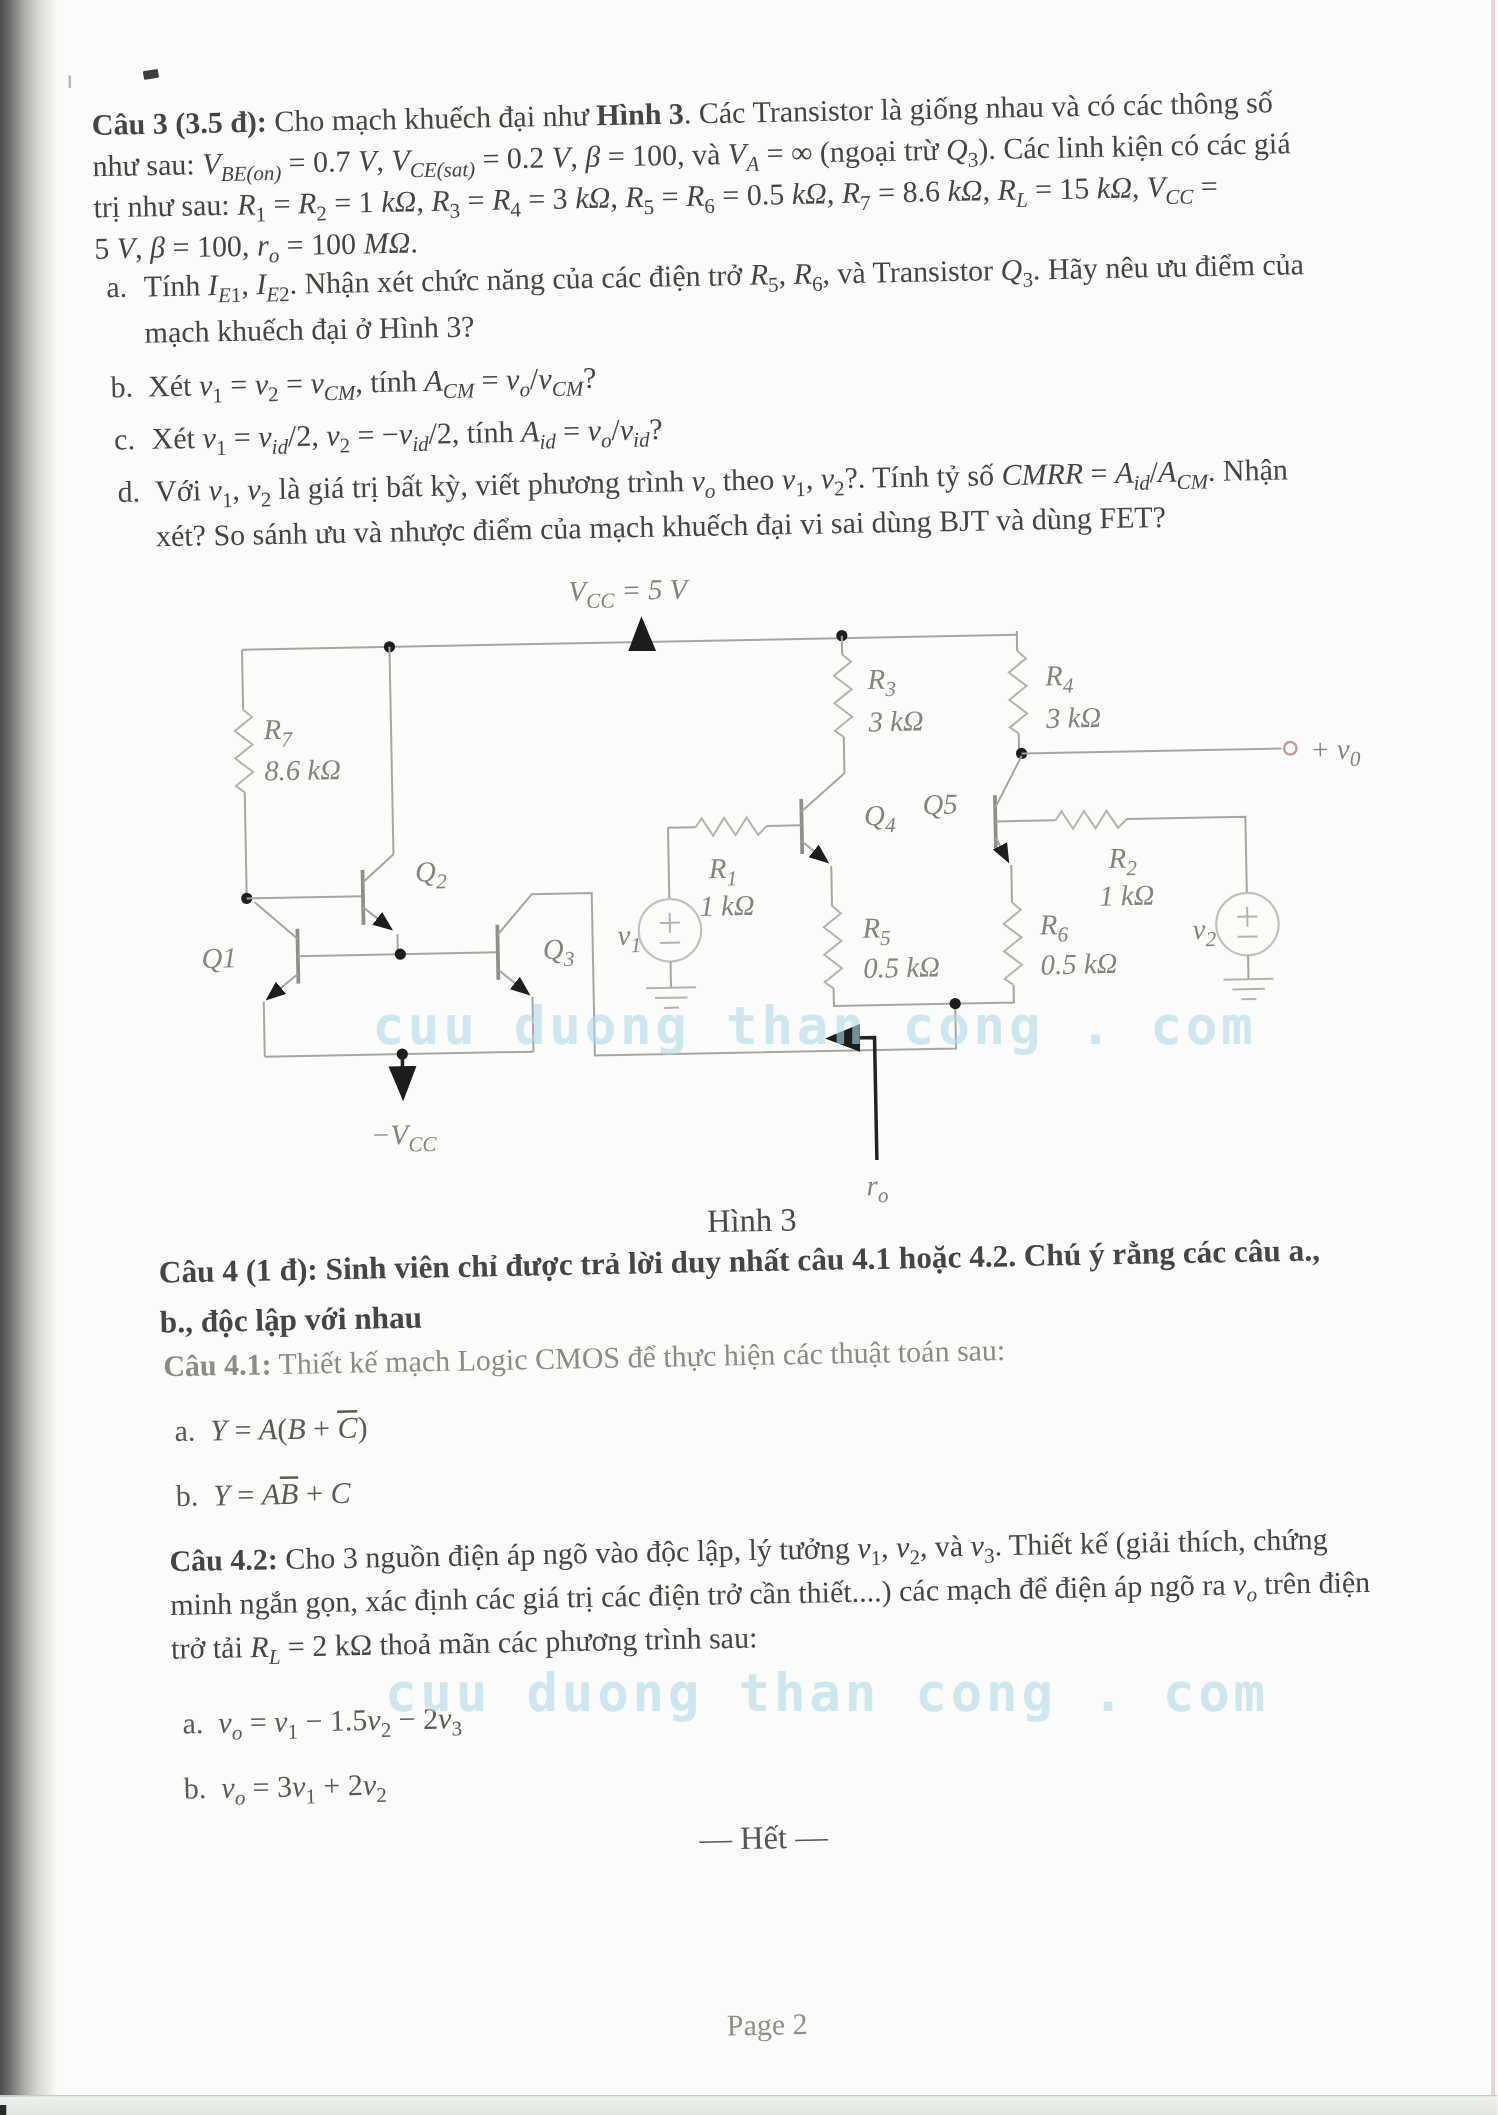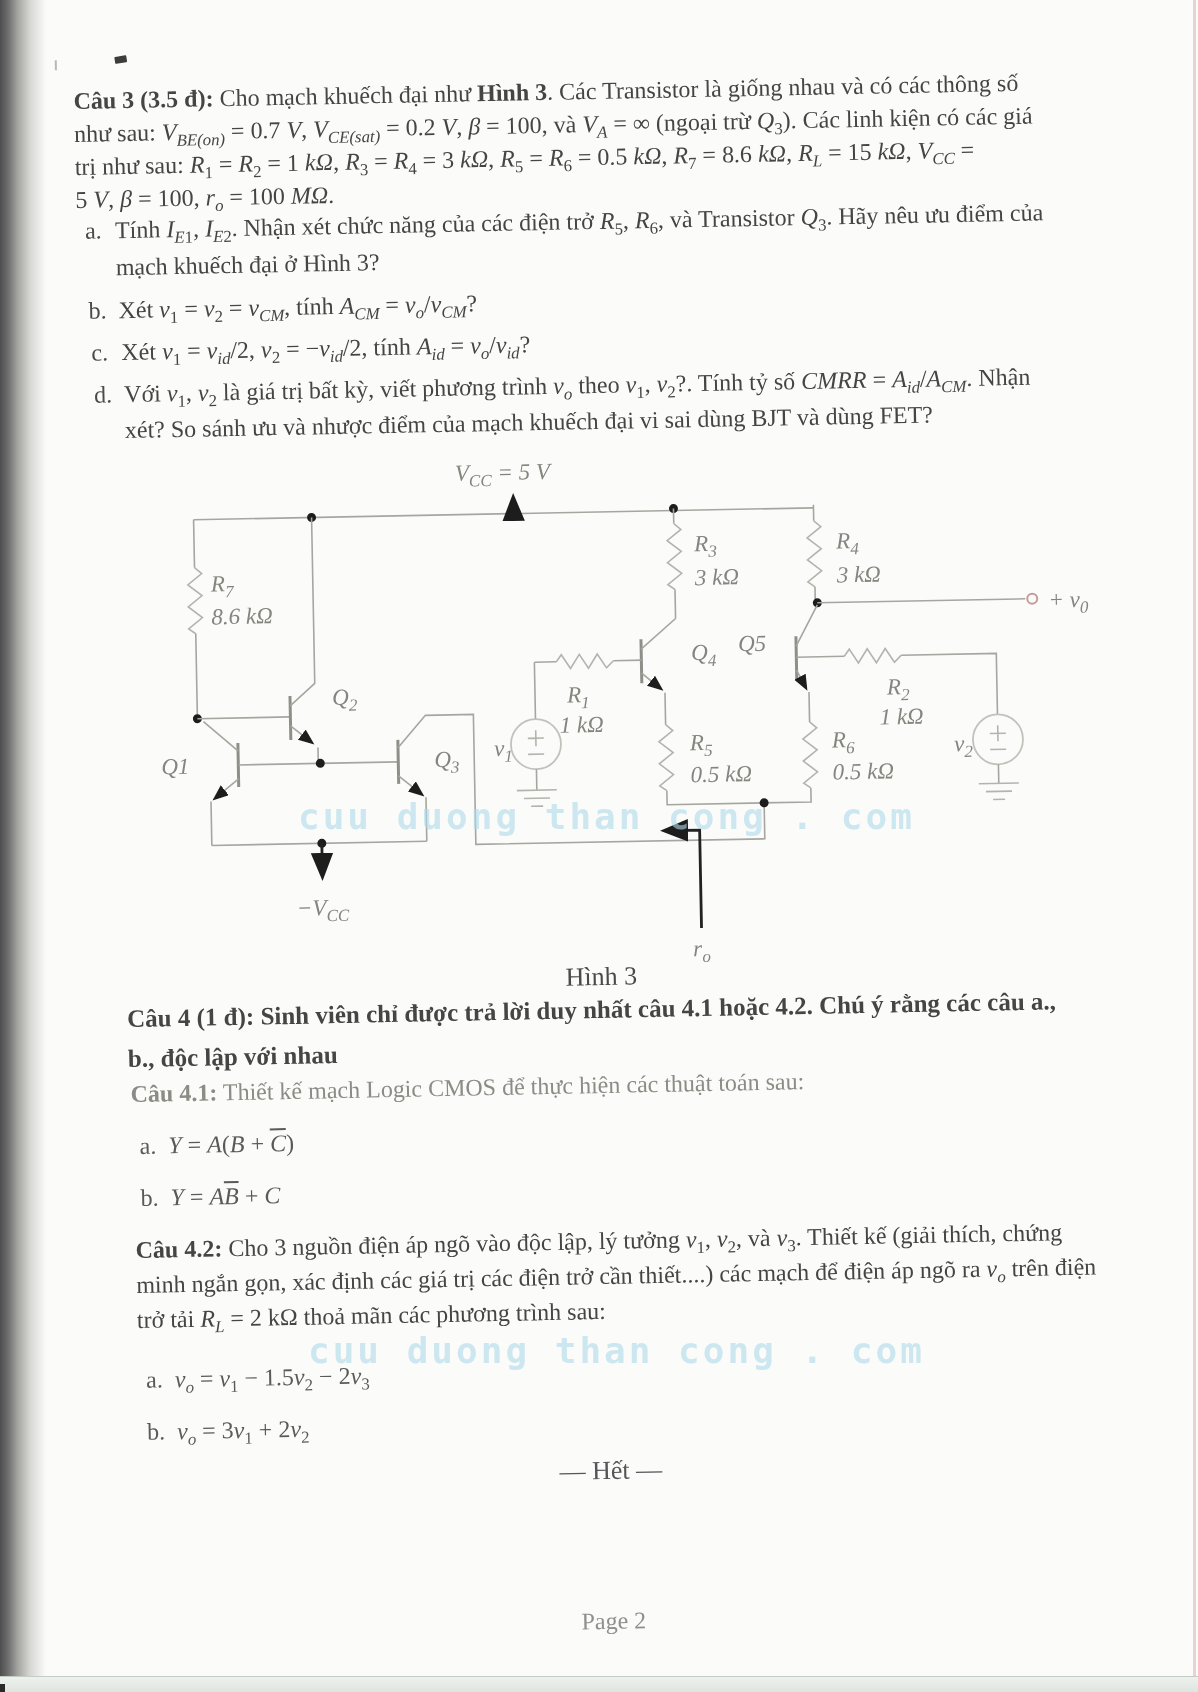--- a/index.html
+++ b/index.html
@@ -33,21 +33,21 @@
   #cir{position:absolute;left:0;top:0;width:1198px;height:1692px;pointer-events:none;}
   .wire{stroke:#a6a6a0;stroke-width:1.6;fill:none;}
   .wire2{stroke:#b4b4ae;stroke-width:1.6;fill:none;}
   .bar{stroke:#8f8f8a;stroke-width:3;fill:none;}
   .blk{stroke:#222;stroke-width:2.8;fill:none;}
   .clbl{font-family:"Liberation Serif",serif;font-style:italic;font-size:23px;fill:#85857f;}
   .sb{font-size:17px;}
   .dot{fill:#1d1d1d;}
   
   .wm{position:absolute;font-family:"DejaVu Sans Mono",monospace;font-weight:bold;
-      font-size:36px;letter-spacing:3px;color:#aedbe9;opacity:.6;white-space:nowrap;text-align:right;}
+      font-size:42px;letter-spacing:3px;color:#aedbe9;opacity:.6;white-space:nowrap;text-align:right;}
   #wm1{left:298px;top:796px;} #wm2{left:308px;top:1330px;}
   
   #edge-left{position:absolute;left:0;top:0;width:46px;height:1692px;
     background:linear-gradient(to right,#4d4d4d 0,#6e6e6e 8px,#a5a5a2 18px,#d6d6d3 30px,rgba(251,251,249,0) 46px);}
   #edge-right{position:absolute;right:2px;top:0;width:3px;height:1692px;background:#d8b2b2;opacity:.55;}
   #edge-bottom{position:absolute;left:0;top:1676px;width:1198px;height:16px;
     background:linear-gradient(to bottom,#eef1ed,#dfe4df);border-top:1px solid #c3ccc4;}
   #mark-dash{position:absolute;left:130px;top:47px;width:12px;height:7px;background:#3c3c3c;border-radius:1px;transform:rotate(-8deg);}
   #mark-tick{position:absolute;left:70px;top:50px;width:2px;height:10px;background:#b9b9b4;}
   #corner-dot{position:absolute;left:0;top:1684px;width:5px;height:8px;background:#2a2a2a;}

